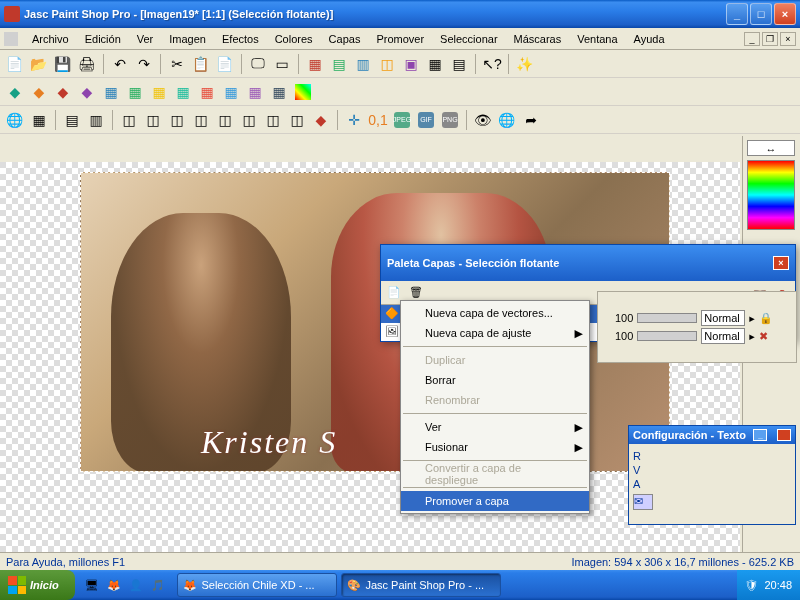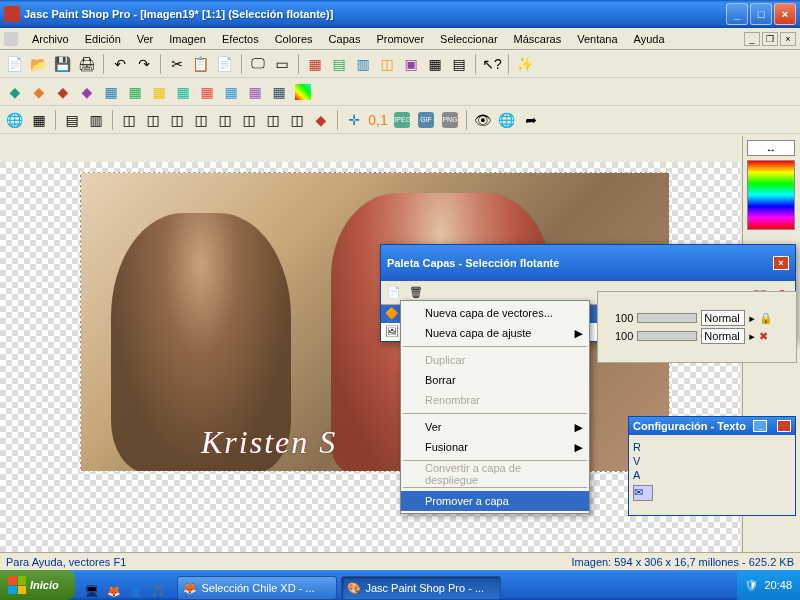--- a/index.html
+++ b/index.html
@@ -56,35 +56,35 @@
 
 
 .ctxmenu { position:absolute; top:300px; left:400px; width:190px; background:#f5f5f0; border:1px solid #888; box-shadow:2px 2px 6px rgba(0,0,0,.4); z-index:20; padding:2px 0; }
 .ctxmenu .mi { height:20px; display:flex; align-items:center; padding:0 24px 0 24px; cursor:pointer; position:relative; }
 .ctxmenu .mi.hl { background:#316ac5; color:#fff; }
 .ctxmenu .mi.dis { color:#aca899; }
 .ctxmenu .msep { height:1px; background:#aca899; margin:3px 2px; padding:0; }
 .ctxmenu .mi .arr { position:absolute; right:6px; }
 
 
-.txtpanel { position:absolute; top:416px; left:628px; width:168px; height:100px; background:#ece9d8; border:1px solid #0947a8; z-index:5; }
+.txtpanel { position:absolute; top:425px; left:628px; width:168px; height:100px; background:#ece9d8; border:1px solid #0947a8; z-index:5; }
 .txtpanel .tptitle { height:18px; background:linear-gradient(to bottom,#3b8df0,#1c5fc8); color:#fff; font-weight:bold; padding:2px 4px; display:flex; align-items:center; font-size:10px; }
 .txtpanel .tptitle .tpc { margin-left:auto; width:14px; height:12px; background:#d04020; border:1px solid #fff; cursor:pointer; }
 .txtpanel .body { padding:4px; font-size:10px; color:#003399; }
 .txtpanel .body div { margin:2px 0; }
 
 
 .tooltray { position:absolute; bottom:48px; left:0; right:60px; height:28px; background:#ece9d8; border-top:1px solid #d4d0c8; display:flex; align-items:center; padding:0 4px; gap:2px; }
 
 
 .statusbar { position:absolute; bottom:30px; left:0; right:0; height:18px; background:#ece9d8; border-top:1px solid #aca899; display:flex; align-items:center; padding:0 6px; color:#003399; }
 .statusbar .r { margin-left:auto; }
 
 
-.taskbar { position:absolute; bottom:0; left:0; right:0; height:30px; background:linear-gradient(to bottom,#3b8df0 0%,#2a7de8 10%,#1c5fc8 90%,#0947a8 100%); display:flex; align-items:flex-end; }
+.taskbar { position:absolute; bottom:0; left:0; right:0; height:30px; background:linear-gradient(to bottom,#3b8df0 0%,#2a7de8 10%,#1c5fc8 90%,#0947a8 100%); display:flex; align-items:center; }
 .start { height:30px; padding:0 16px 0 8px; background:linear-gradient(to bottom,#5c9a3a,#3a7818); color:#fff; font-weight:bold; font-style:italic; font-size:14px; display:flex; align-items:center; border-radius:0 8px 8px 0; cursor:pointer; }
 .start .winlogo { width:18px; height:18px; margin-right:4px; display:grid; grid-template-columns:1fr 1fr; grid-template-rows:1fr 1fr; gap:1px; }
 .start .winlogo span:nth-child(1){background:#f25022}.start .winlogo span:nth-child(2){background:#7fba00}.start .winlogo span:nth-child(3){background:#00a4ef}.start .winlogo span:nth-child(4){background:#ffb900}
 .ql { display:flex; gap:4px; padding:0 8px; }
 .ql .q { width:18px; height:18px; cursor:pointer; display:flex; align-items:center; justify-content:center; }
 .task { height:24px; min-width:160px; margin:0 2px; background:linear-gradient(to bottom,#5aa0f0,#2a70d0); border:1px solid #1a50a0; border-radius:3px; color:#fff; padding:0 6px; display:flex; align-items:center; gap:4px; cursor:pointer; font-size:11px; }
 .task.active { background:linear-gradient(to bottom,#1a50a0,#2a70d0); box-shadow:inset 1px 1px 2px rgba(0,0,0,.4); }
 .tray { margin-left:auto; height:30px; background:linear-gradient(to bottom,#1a9aef,#0a7acf); display:flex; align-items:center; padding:0 8px; gap:6px; color:#fff; }
 .blocked { position:absolute; right:62px; top:425px; color:#003399; z-index:3; font-size:10px; }
 </style>
@@ -483,21 +483,21 @@
   </div>
   <div class="body">
     <div><span>R</span></div>
     <div><span>V</span></div>
     <div><span>A</span></div>
     <div style="width:20px;height:16px;border:1px solid #888;background:#d0d0ff;margin-top:4px"><span>✉</span></div>
   </div>
 </div>
 
 <div class="statusbar">
-  <span>Para Ayuda, vectores F1</span>
+  <span>Para Ayuda, millones F1</span>
   <span class="r">Imagen:    594 x 306 x 16,7 millones - 625.2 KB</span>
 </div>
 
 <div class="taskbar">
   <div class="start">
     <div class="winlogo">
         <span></span>
         <span></span>
         <span></span>
         <span></span>

